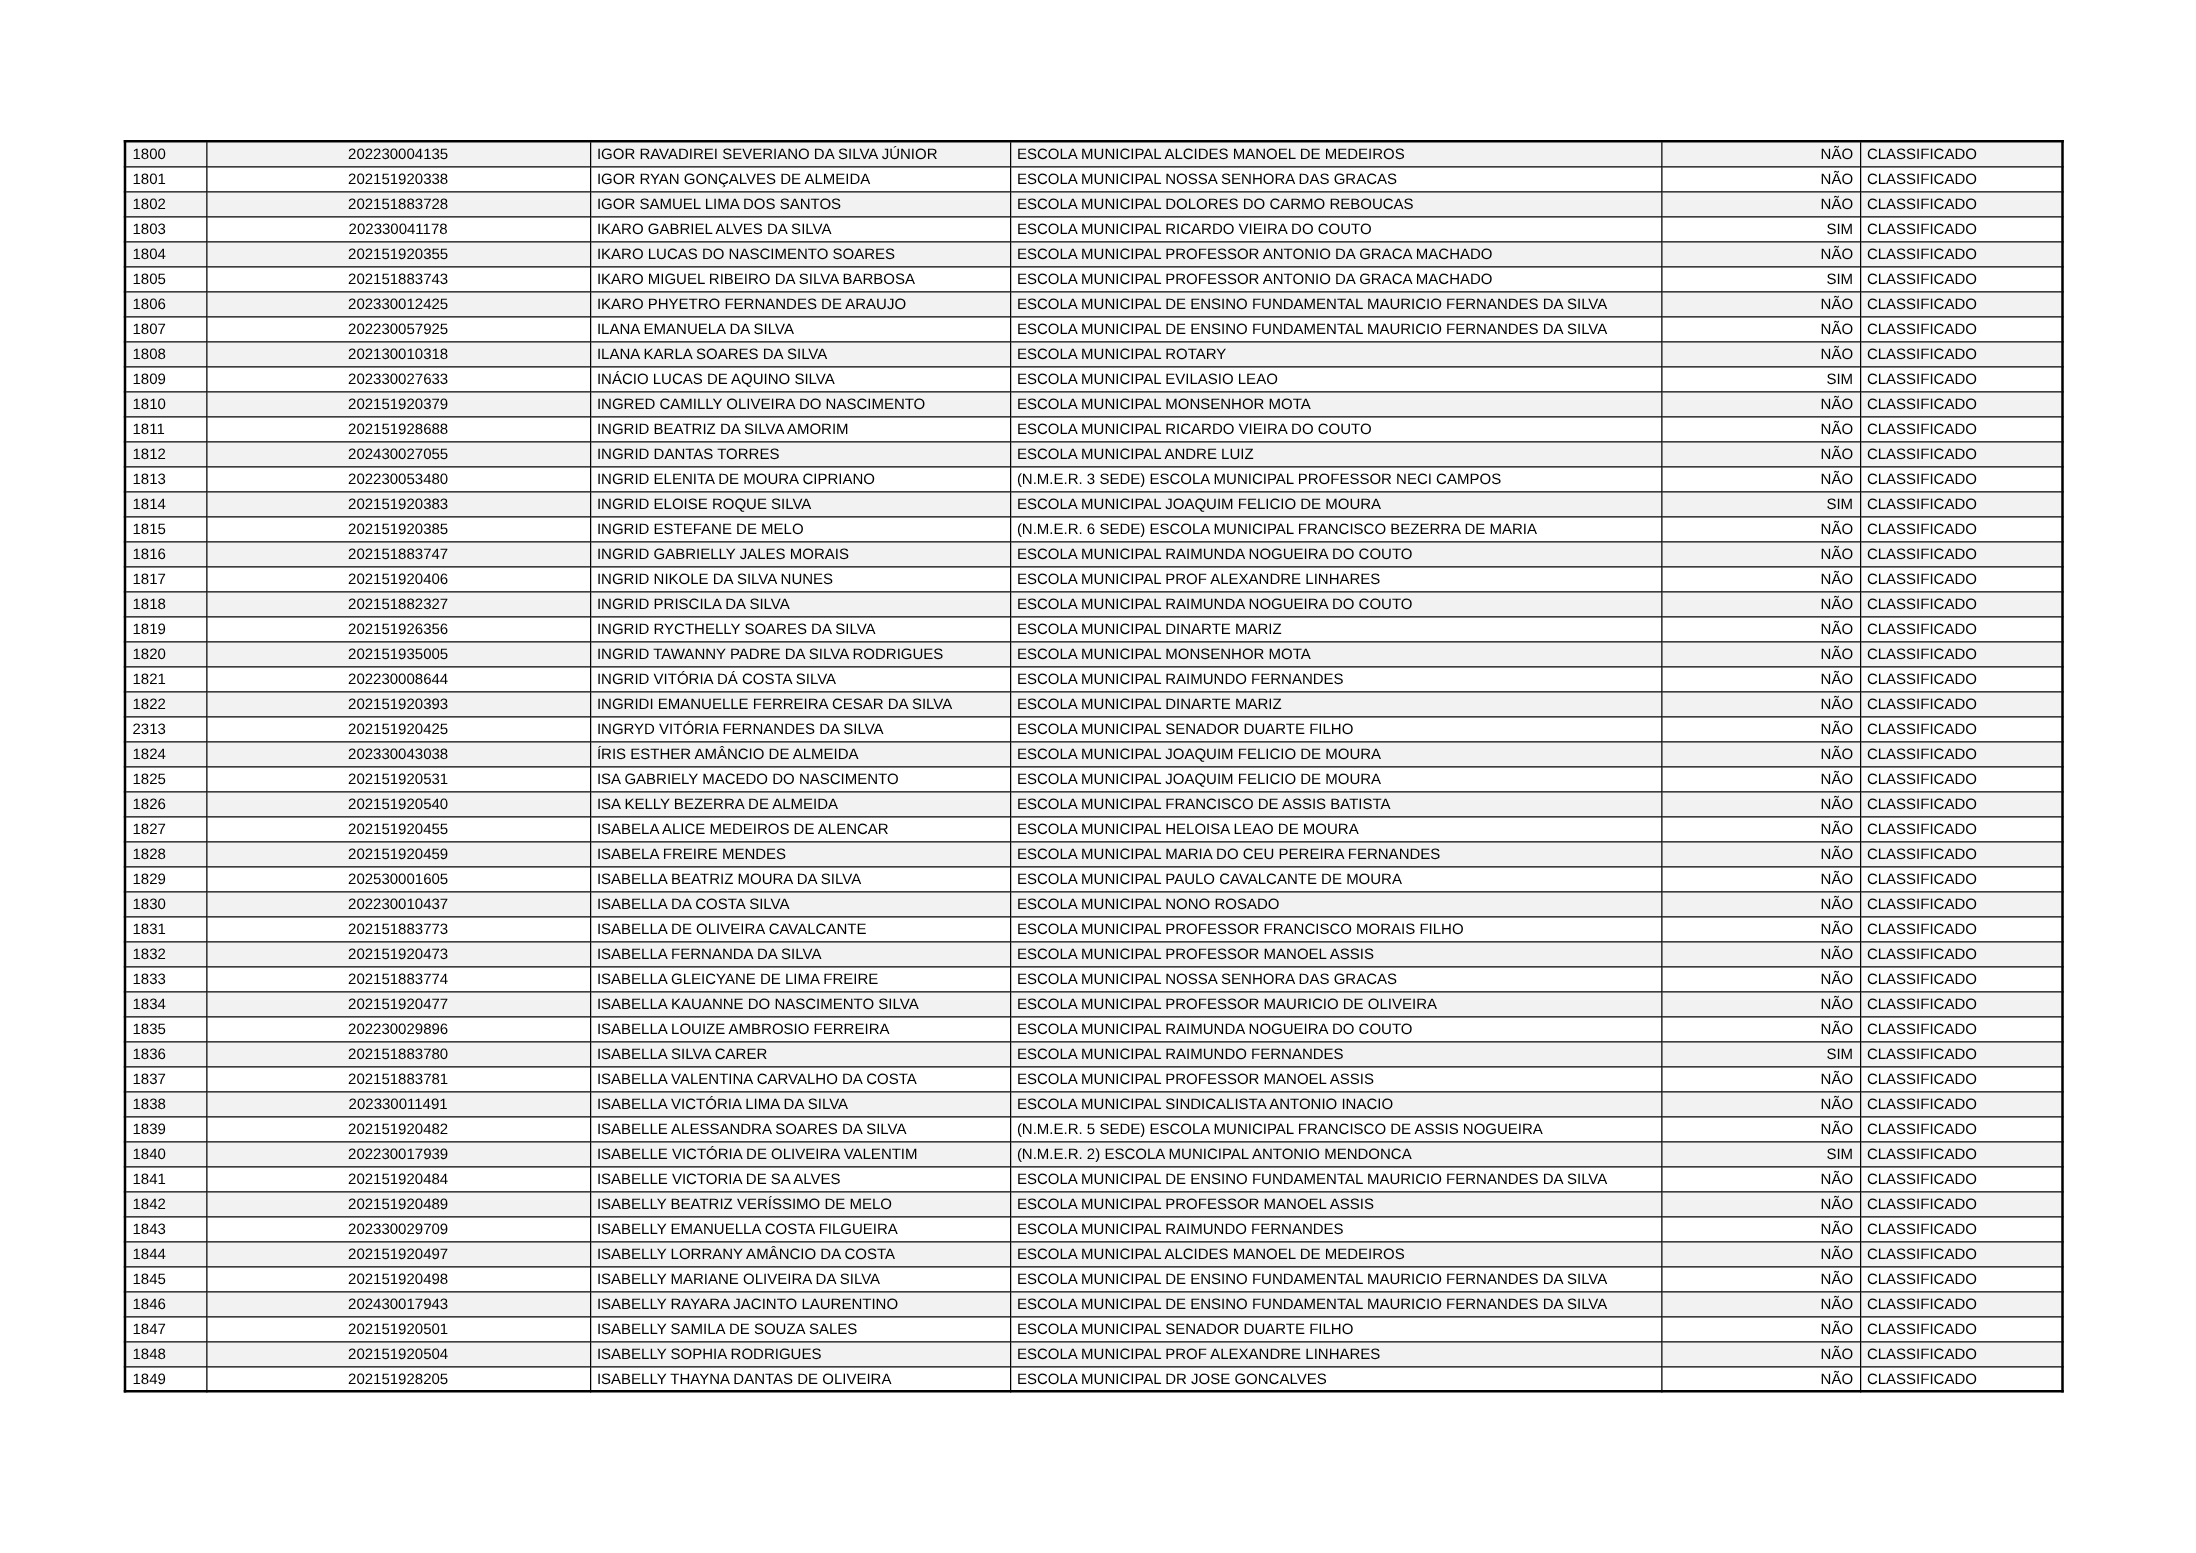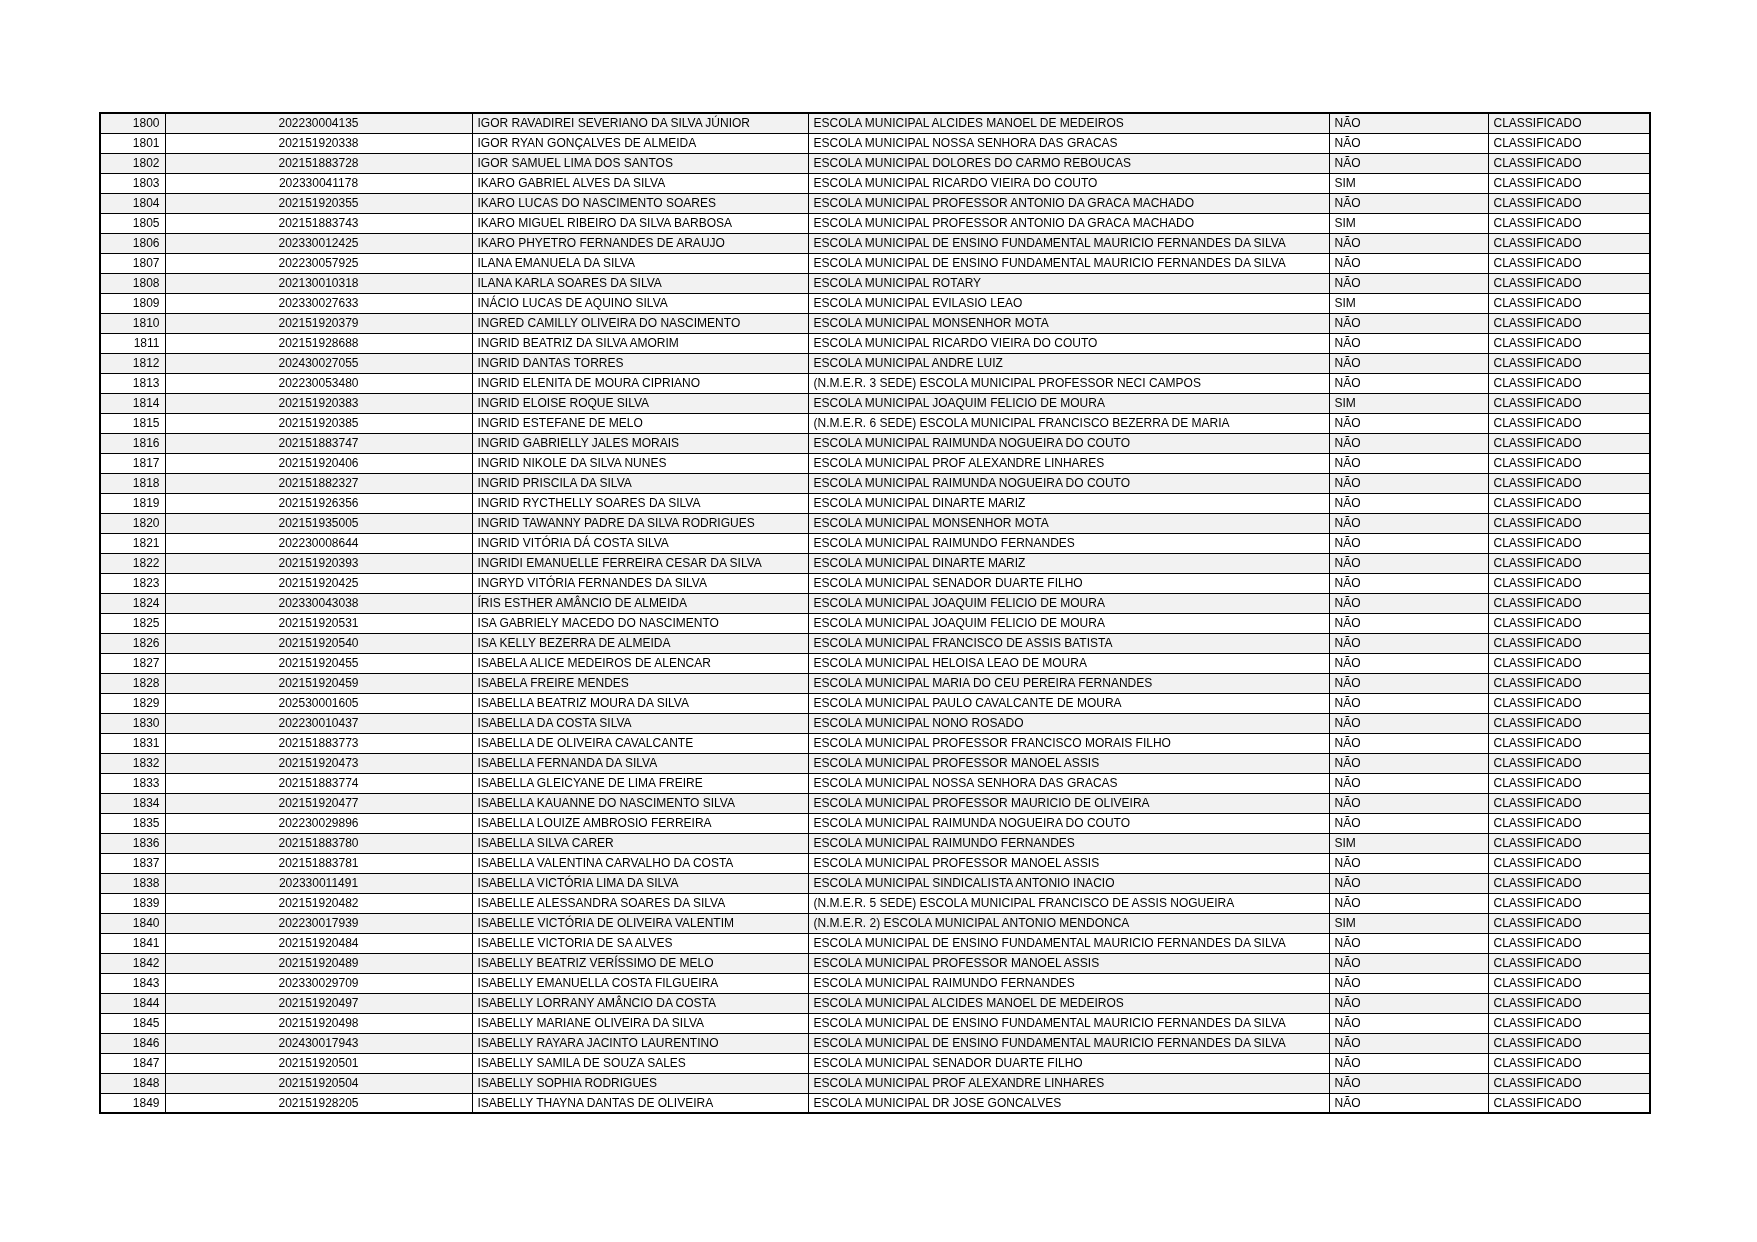--- a/index.html
+++ b/index.html
@@ -27,25 +27,25 @@
     border: 1px solid #000000;
     height: 20px;
     padding: 0 5px;
     font-size: 12px;
     line-height: 1;
     white-space: nowrap;
     overflow: hidden;
     vertical-align: middle;
     box-sizing: border-box;
   }
-  .page-table td:nth-child(1) { width: 65px;  text-align: right; }
+  .page-table td:nth-child(1) { width: 65px;  text-align: left; }
   .page-table td:nth-child(2) { width: 307px; text-align: center; margin-left: 28px; }
   .page-table td:nth-child(3) { width: 336px; text-align: left; margin-left: 24px;   }
   .page-table td:nth-child(4) { width: 521px; text-align: left; margin-left: 40px;   }
-  .page-table td:nth-child(5) { width: 159px; text-align: left; }
+  .page-table td:nth-child(5) { width: 159px; text-align: right; }
   .page-table td:nth-child(6) { width: 162px; text-align: left; }
   .page-table tr.stripe td { background: var(--stripe, #f2f2f2); }
 </style>
 </head>
 <body style="background: rgb(255, 255, 255); color: rgb(0, 0, 0);">
 
 <div>
   <table class="page-table">
     <tbody>
         <tr class="stripe">
@@ -226,21 +226,21 @@
   </tr>
         <tr class="stripe">
     <td>1822</td>
     <td>202151920393</td>
     <td>INGRIDI EMANUELLE FERREIRA CESAR DA SILVA</td>
     <td>ESCOLA MUNICIPAL DINARTE MARIZ</td>
     <td>NÃO</td>
     <td>CLASSIFICADO</td>
   </tr>
         <tr>
-    <td>1823</td>
+    <td>2313</td>
     <td>202151920425</td>
     <td>INGRYD VITÓRIA FERNANDES DA SILVA</td>
     <td>ESCOLA MUNICIPAL SENADOR DUARTE FILHO</td>
     <td>NÃO</td>
     <td>CLASSIFICADO</td>
   </tr>
         <tr class="stripe">
     <td>1824</td>
     <td>202330043038</td>
     <td>ÍRIS ESTHER AMÂNCIO DE ALMEIDA</td>

